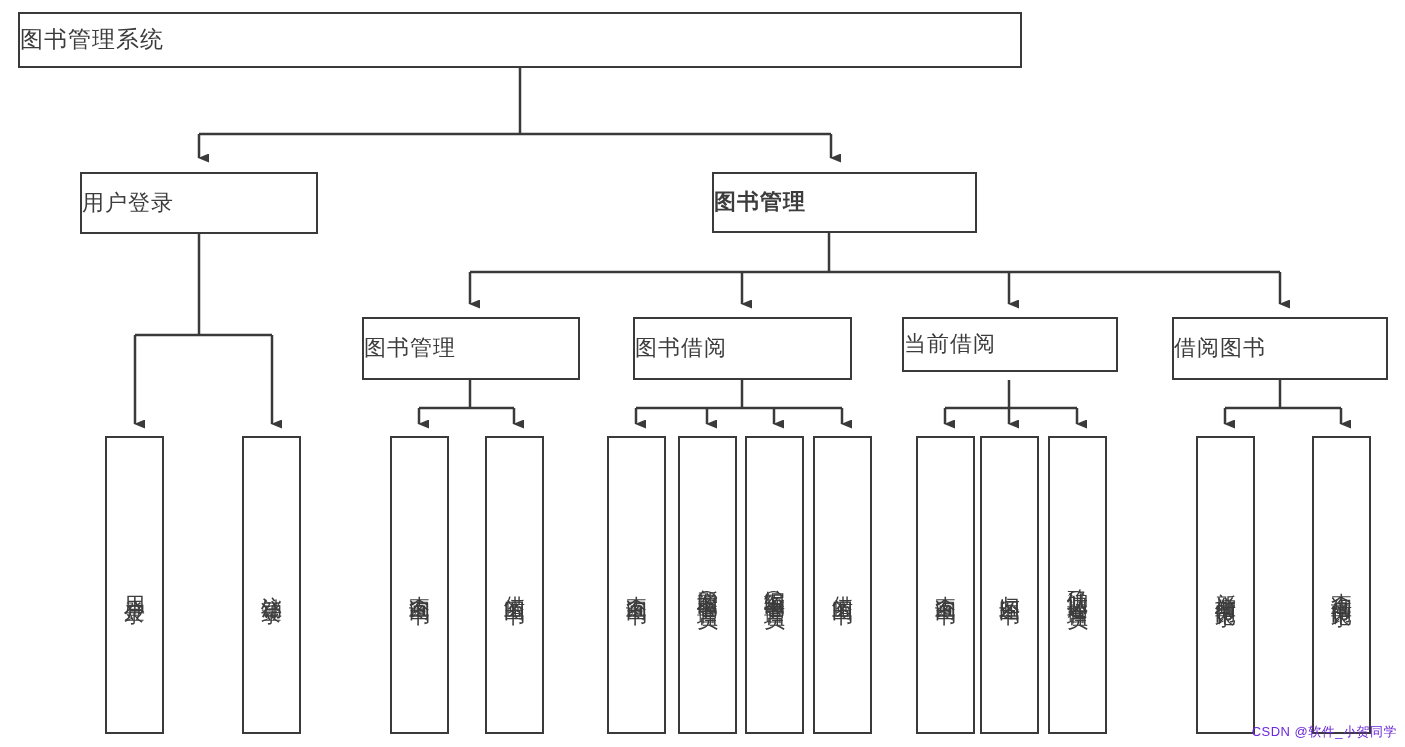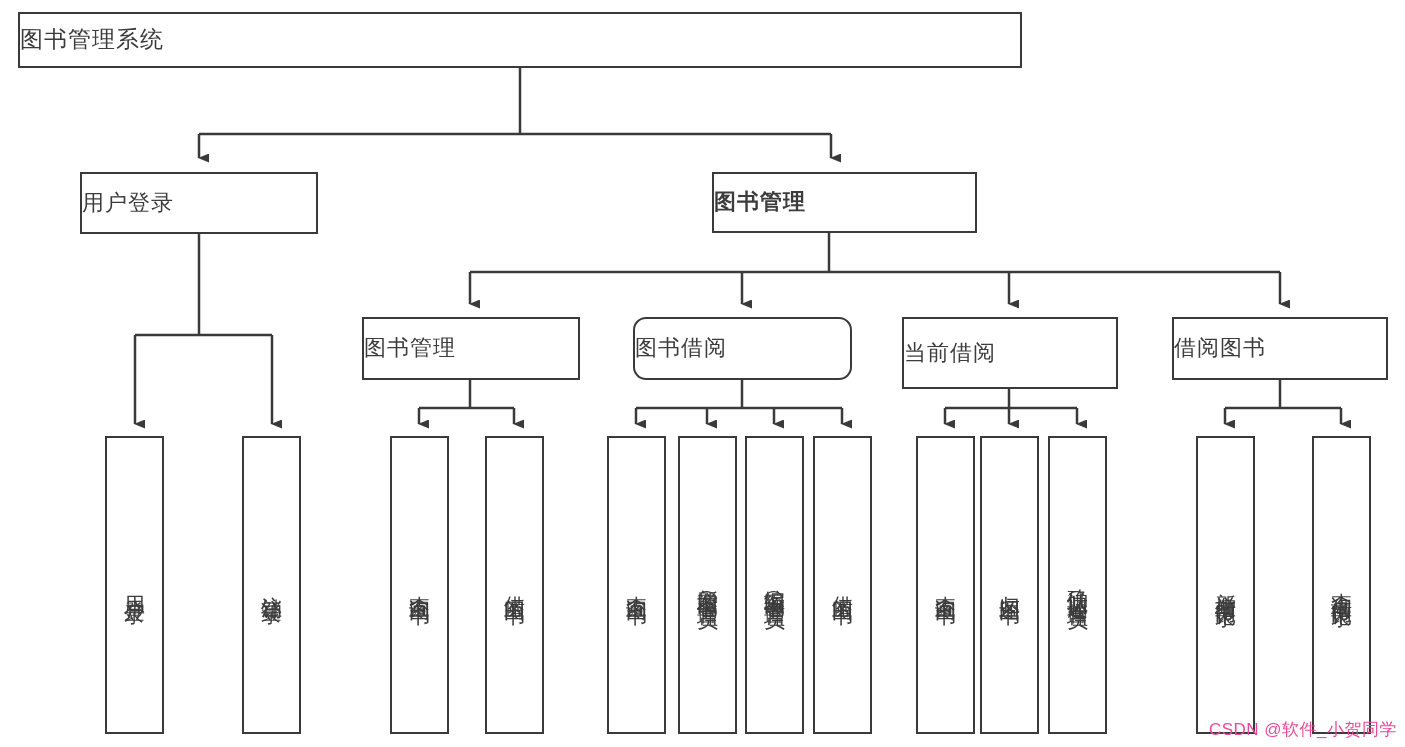--- a/index.html
+++ b/index.html
@@ -57,22 +57,22 @@
     text-orientation: upright;
     display: block;
   }
   .node.root {
     font-size: 23px;
   }
   .watermark {
     position: absolute;
     right: 8px;
     bottom: 6px;
-    font-size: 17px;
-    color: #ec4899;
+    font-size: 13px;
+    color: #6d28d9;
     letter-spacing: 0.5px;
     z-index: 3;
     white-space: nowrap;
   }
 </style>
 </head>
 <body>
 
 <div id="canvas">
 
@@ -133,24 +133,24 @@
   <div class="node horiz" style="left:80px; top:172px; width:238px; height:62px;">
     <span>用户登录</span>
   </div>
   <div class="node horiz" style="left:712px; top:172px; width:265px; height:61px;font-weight:bold;">
     <span>图书管理</span>
   </div>
 
   <div class="node horiz" style="left:362px; top:317px; width:218px; height:63px;">
     <span>图书管理</span>
   </div>
-  <div class="node horiz" style="left:633px; top:317px; width:219px; height:63px;border-radius:13px;">
+  <div class="node horiz" style="left:633px; top:317px; width:219px; height:63px;">
     <span>图书借阅</span>
   </div>
-  <div class="node horiz" style="left:902px; top:317px; width:216px; height:72px;">
+  <div class="node horiz" style="left:902px; top:317px; width:216px; height:55px;">
     <span>当前借阅</span>
   </div>
   <div class="node horiz" style="left:1172px; top:317px; width:216px; height:63px;">
     <span>借阅图书</span>
   </div>
 
   <div class="node vert" style="left:105px; top:436px; width:59px; height:298px;">
     <span>用户登录</span>
   </div>
   <div class="node vert" style="left:242px; top:436px; width:59px; height:298px;">

